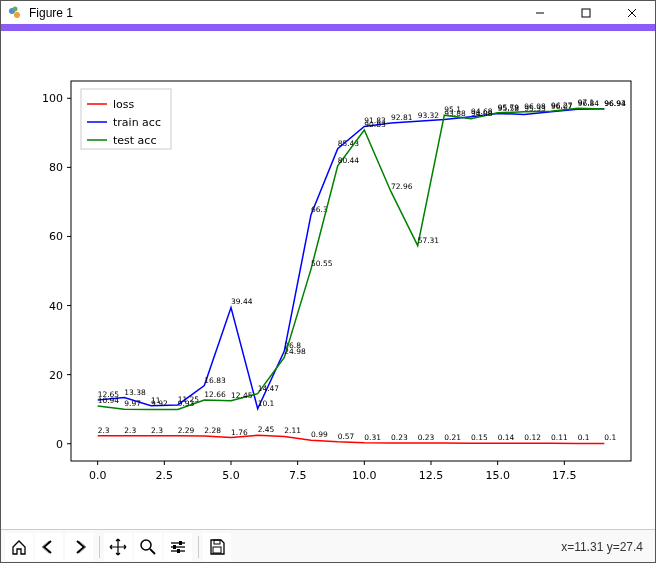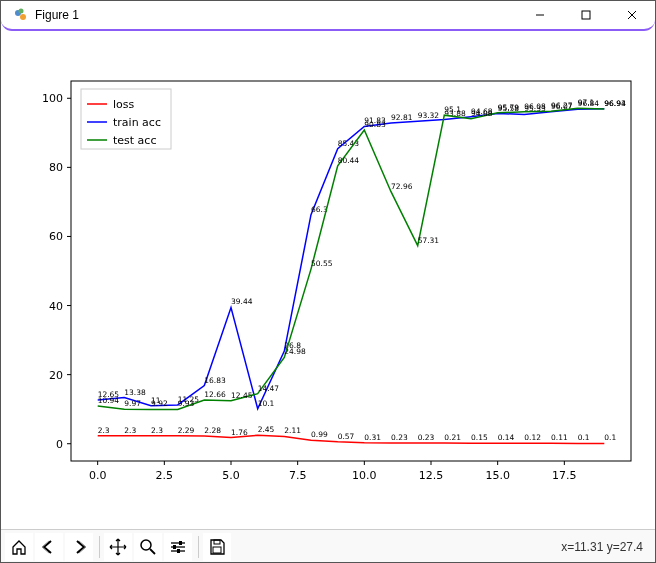--- a/index.html
+++ b/index.html
@@ -9,25 +9,24 @@
     font-size: 12px;
     background: #fff;
     width: 656px;
     height: 563px;
     overflow: hidden;
     border: 1px solid #555;
   }
   .titlebar {
     height: 30px;
     background: #fff;
-    border-bottom: 2px solid #8b5cf6;
+    border-bottom: 7px solid #8b5cf6;
     display: flex;
     align-items: center;
-    padding: 0 0 0 12px;
-    border-radius: 11px;
+    padding: 0 0 0 6px;
   }
   .titlebar .app-icon {
     width: 16px; height: 16px;
     margin-right: 6px;
     display: flex; align-items: center; justify-content: center;
   }
   .titlebar .title { flex: 0 0 auto; }
   .titlebar .spacer { flex: 1; }
   .win-btn {
     width: 46px; height: 30px;

